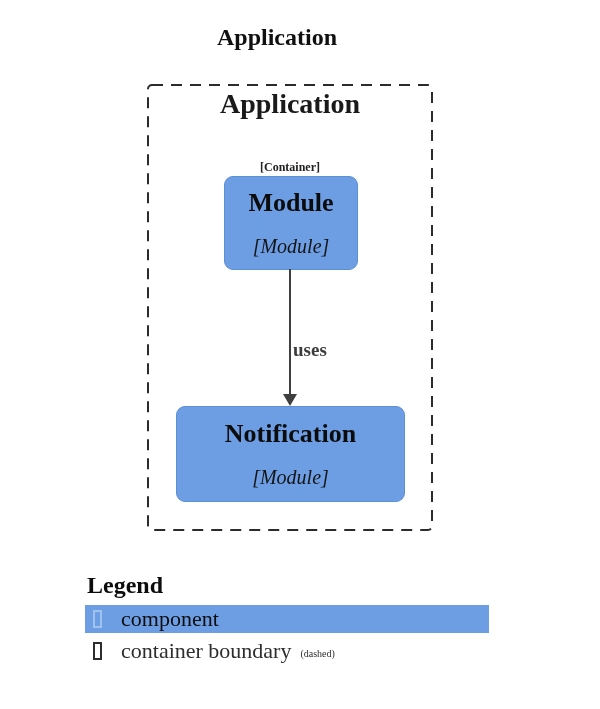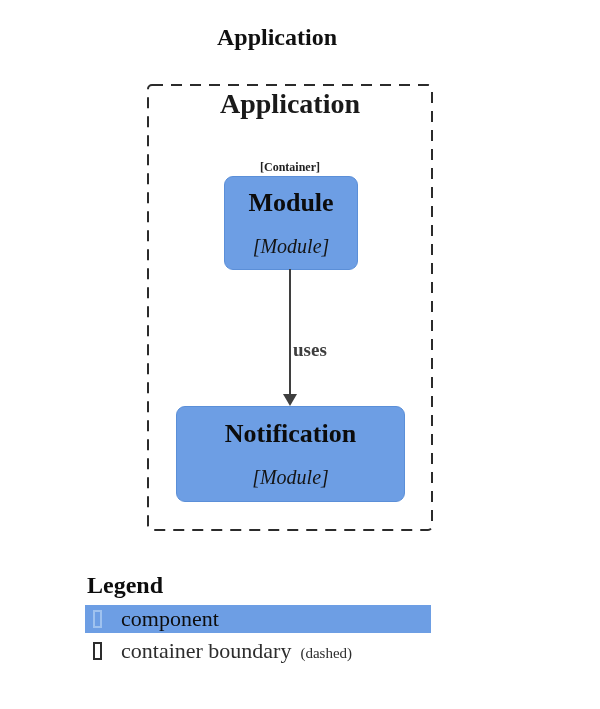--- a/index.html
+++ b/index.html
@@ -102,21 +102,21 @@
   .legend-title {
     left: 87px;
     top: 571px;
     font-size: 24px;
     font-weight: bold;
     color: #0c0c0c;
     line-height: 28px;
   }
   .legend-row {
     left: 85px;
-    width: 346px;
+    width: 404px;
     height: 28px;
     display: flex;
     align-items: center;
     box-sizing: border-box;
     padding-left: 8px;
   }
   .legend-row-component { top: 605px; background: #6d9ee4; }
   .legend-row-boundary { top: 637px; background: transparent; }
   .swatch-glyph {
     display: inline-block;
@@ -130,21 +130,21 @@
   .legend-label {
     margin-left: 19px;
     font-size: 22px;
     line-height: 26px;
     white-space: nowrap;
   }
   .legend-label-component { color: #0d0d0d; }
   .legend-label-boundary { color: #2d2d2d; }
   .legend-note {
     margin-left: 9px;
-    font-size: 15px;
+    font-size: 10px;
     color: #2d2d2d;
     white-space: nowrap;
     padding-top: 4px;
   }
 </style>
 </head>
 <body>
 
 <div class="page">
 

